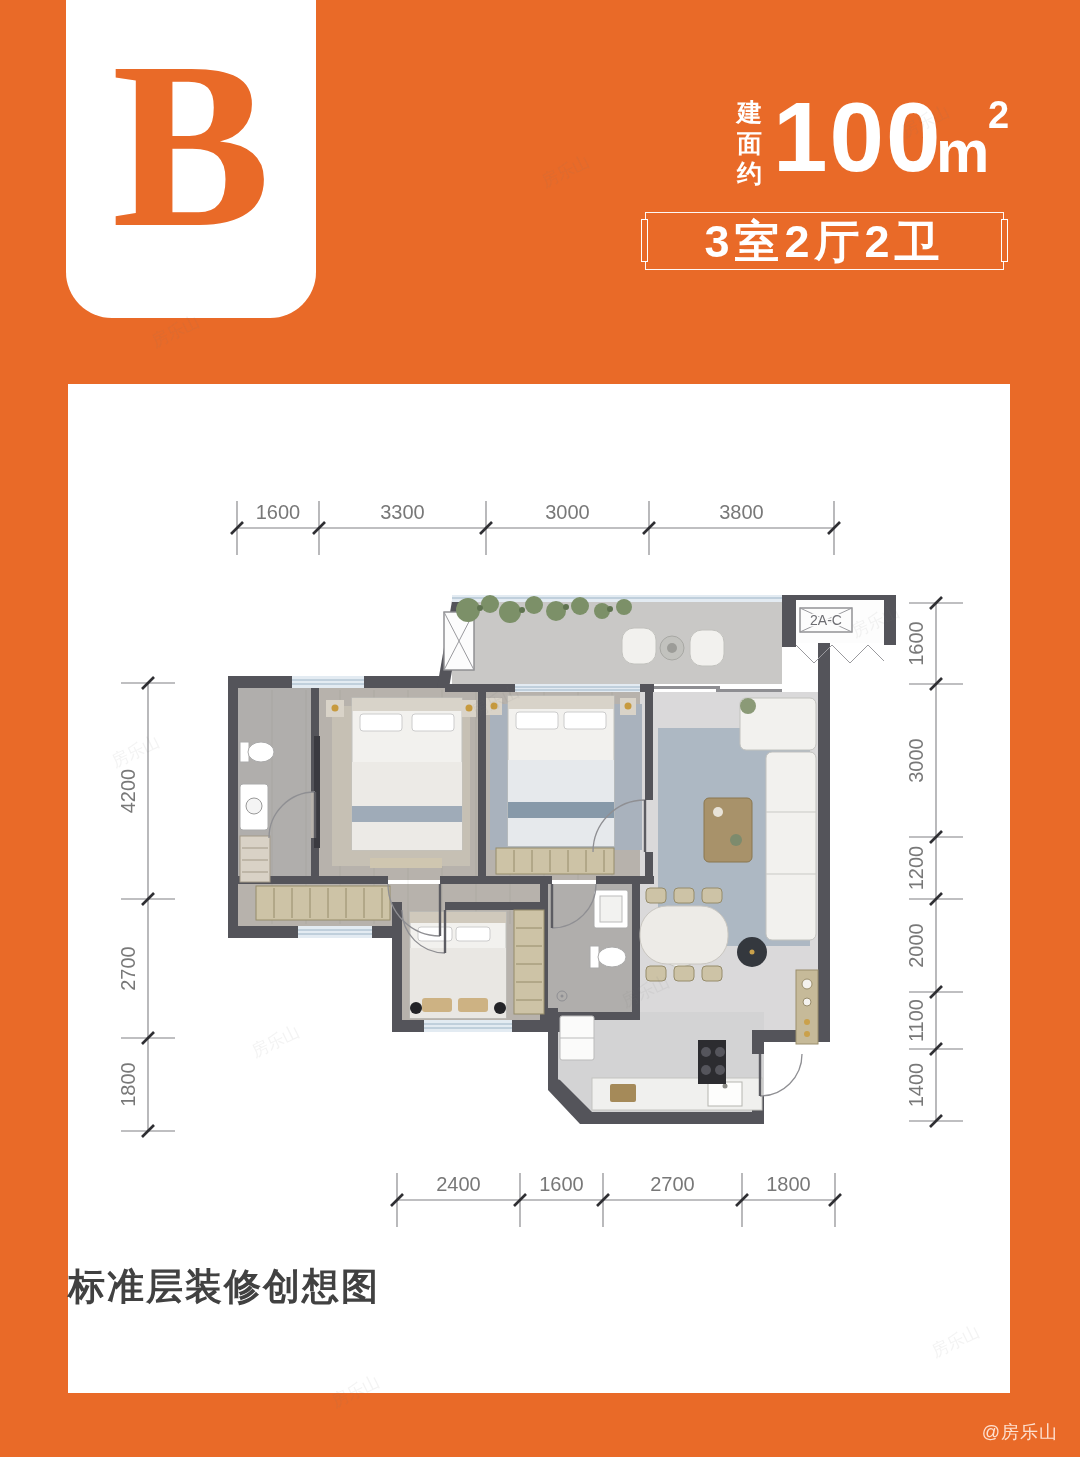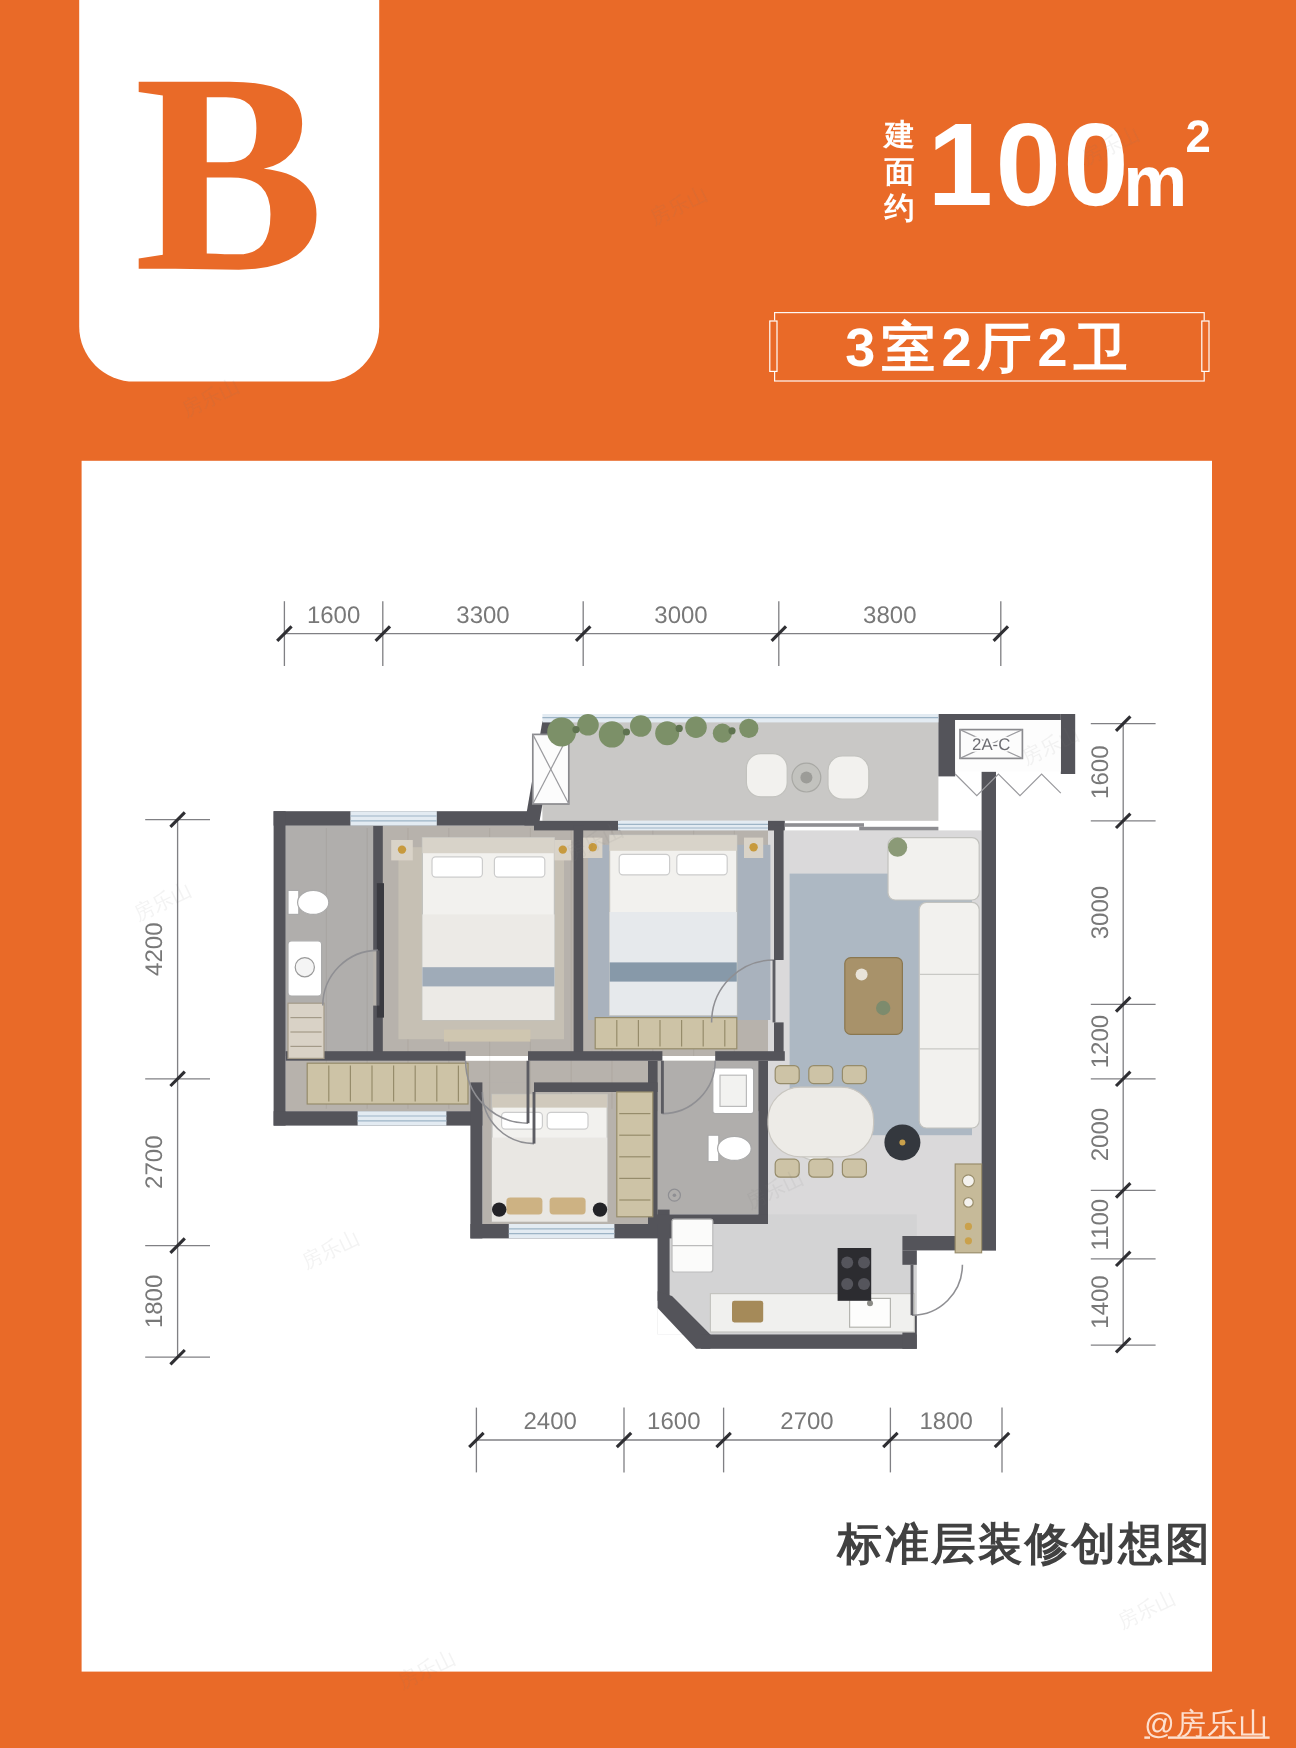--- a/index.html
+++ b/index.html
@@ -11,34 +11,34 @@
          font-size:238px;line-height:1;color:var(--brand-orange,#E96A28);margin-top:-28px;}
 
   .area-prefix{position:absolute;left:737px;top:100px;width:28px;font-size:25px;line-height:1.22;
          color:#fff;font-weight:600;word-break:break-all;letter-spacing:1px;font-family:Liberation Mono, monospace;}
   .area-value{position:absolute;left:773px;top:88px;font-size:98px;font-weight:bold;color:#fff;
          line-height:1;letter-spacing:2px;}
   .area-unit{position:absolute;left:936px;top:122px;font-size:60px;font-weight:bold;color:#fff;line-height:1;}
   .area-sup{position:absolute;left:988px;top:96px;font-size:38px;font-weight:bold;color:#fff;line-height:1;}
 
   .spec-box{position:absolute;left:645px;top:212px;width:357px;height:56px;
-         border:1.5px solid rgba(255,255,255,.95);display:flex;align-items:center;justify-content:center;margin-top:48px;}
+         border:1.5px solid rgba(255,255,255,.95);display:flex;align-items:center;justify-content:center;}
   .spec-text{font-size:45px;font-weight:600;color:#fff;letter-spacing:5px;line-height:1;}
   .spec-end{position:absolute;top:6px;width:5px;height:41px;background:var(--brand-orange,#E96A28);
          border:1.5px solid #fff;}
   .spec-end.left{left:-5px;} .spec-end.right{right:-5px;}
 
   .panel{position:absolute;left:68px;top:384px;width:942px;height:1009px;background:#ffffff;}
 
   svg.plan{position:absolute;left:0;top:0;width:1080px;height:1457px;pointer-events:none;}
 
-  .caption{position:absolute;left:68px;top:1262px;width:942px;text-align:right;
+  .caption{position:absolute;left:68px;top:1262px;width:942px;text-align:left;
          font-size:37px;font-weight:600;color:var(--caption-text,#414141);letter-spacing:2px;}
 
-  .credit{position:absolute;right:22px;top:1420px;font-size:25px;color:#ffeade;opacity:.92;letter-spacing:1px;text-decoration:underline;}
+  .credit{position:absolute;right:22px;top:1420px;font-size:18px;color:#ffeade;opacity:.92;letter-spacing:1px;}
 
   .wm{position:absolute;font-size:17px;color:rgba(125,125,125,.09);transform:rotate(-26deg);
       white-space:nowrap;pointer-events:none;}
 
   
   .wall{fill:var(--wall,#54545A);}
   .win{fill:#e3ebf2;} .winline{stroke:#9db4c6;stroke-width:1;}
   .wood{fill:#b7b2ac;} .marble{fill:#dad9da;} .bathfloor{fill:#b0aeac;}
   .balcfloor{fill:#c9c8c6;} .kitfloor{fill:#d3d3d4;}
   .furn{fill:#f2f1ee;stroke:#c2c2be;stroke-width:1;}

